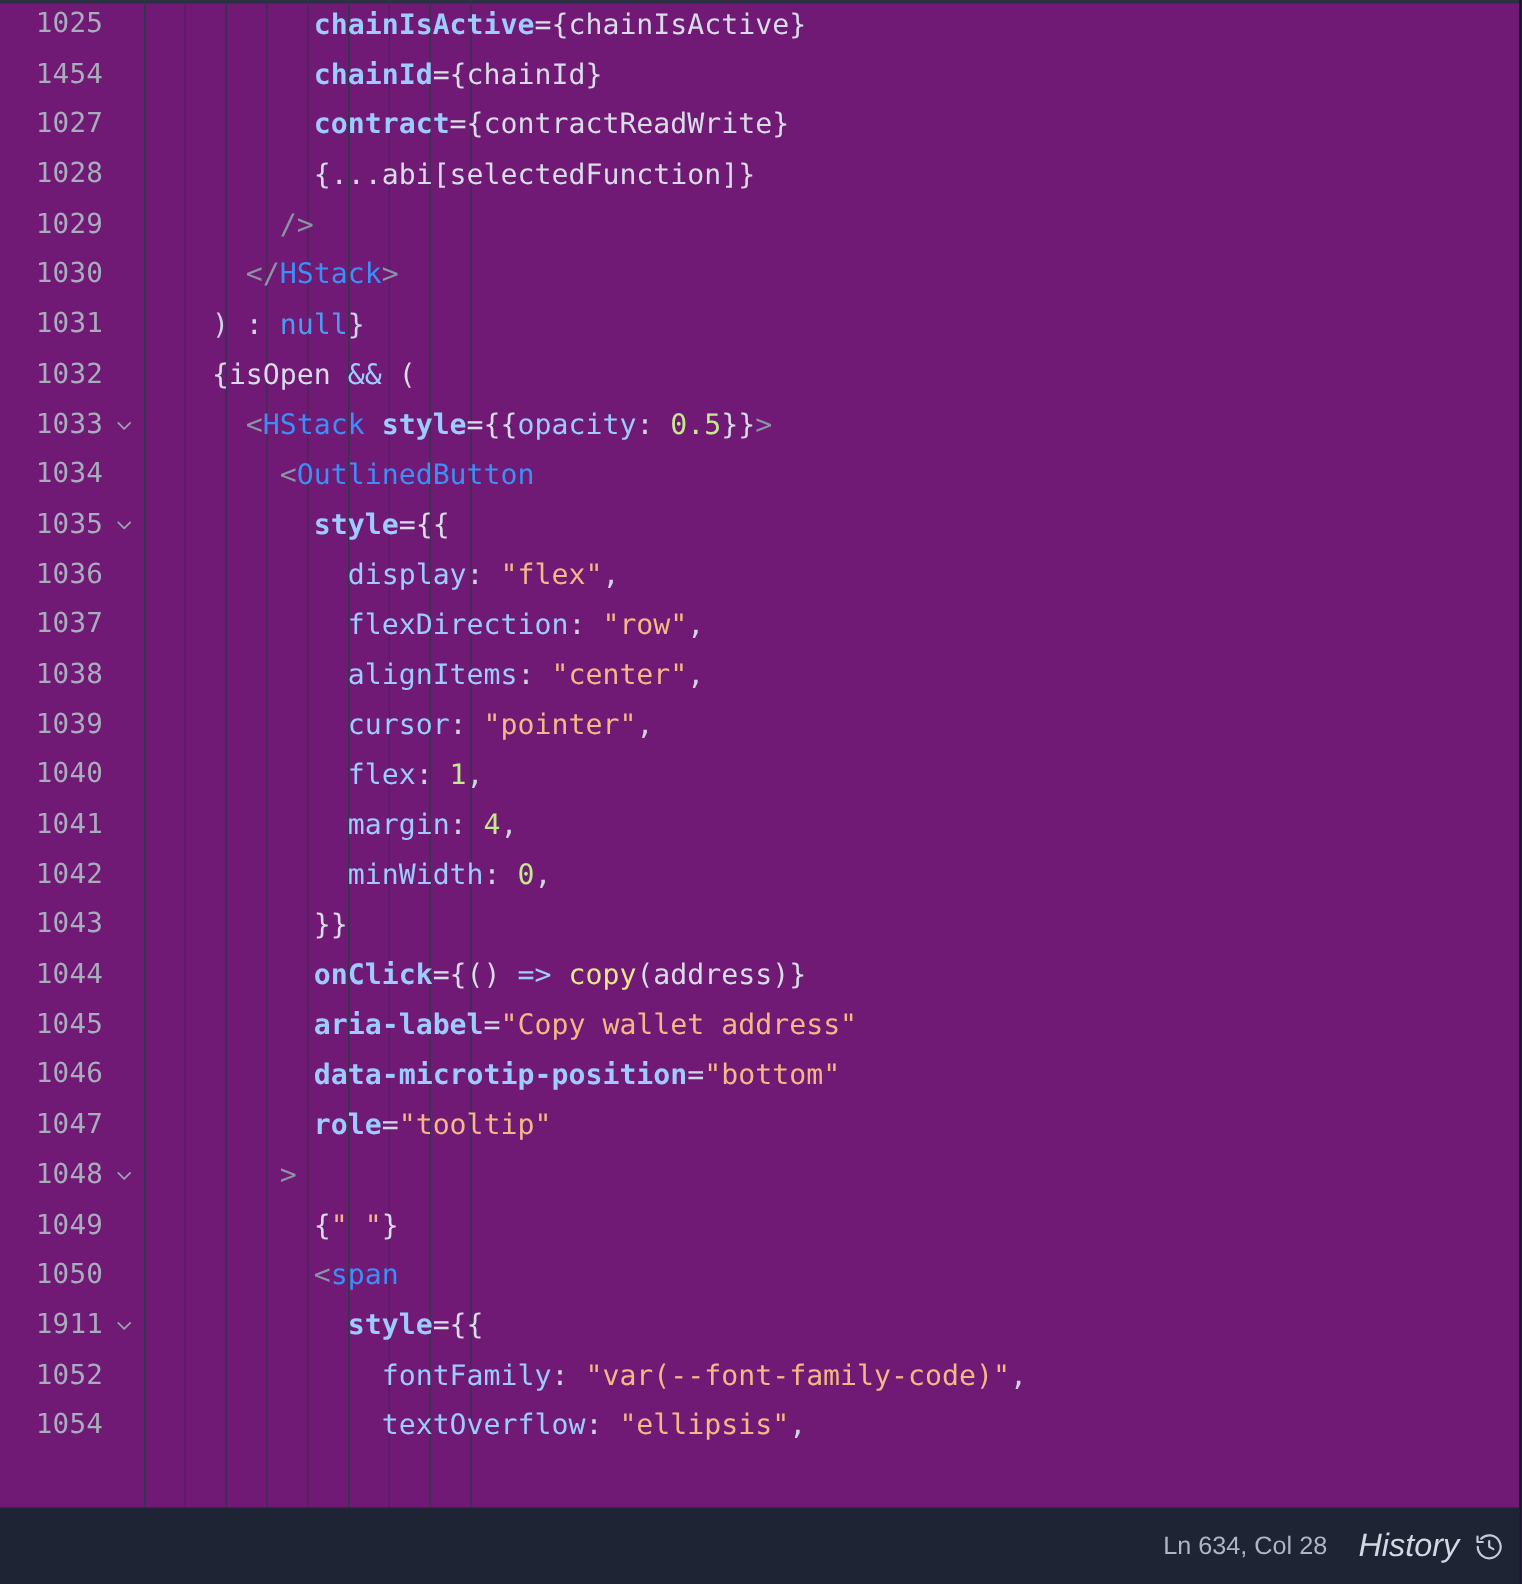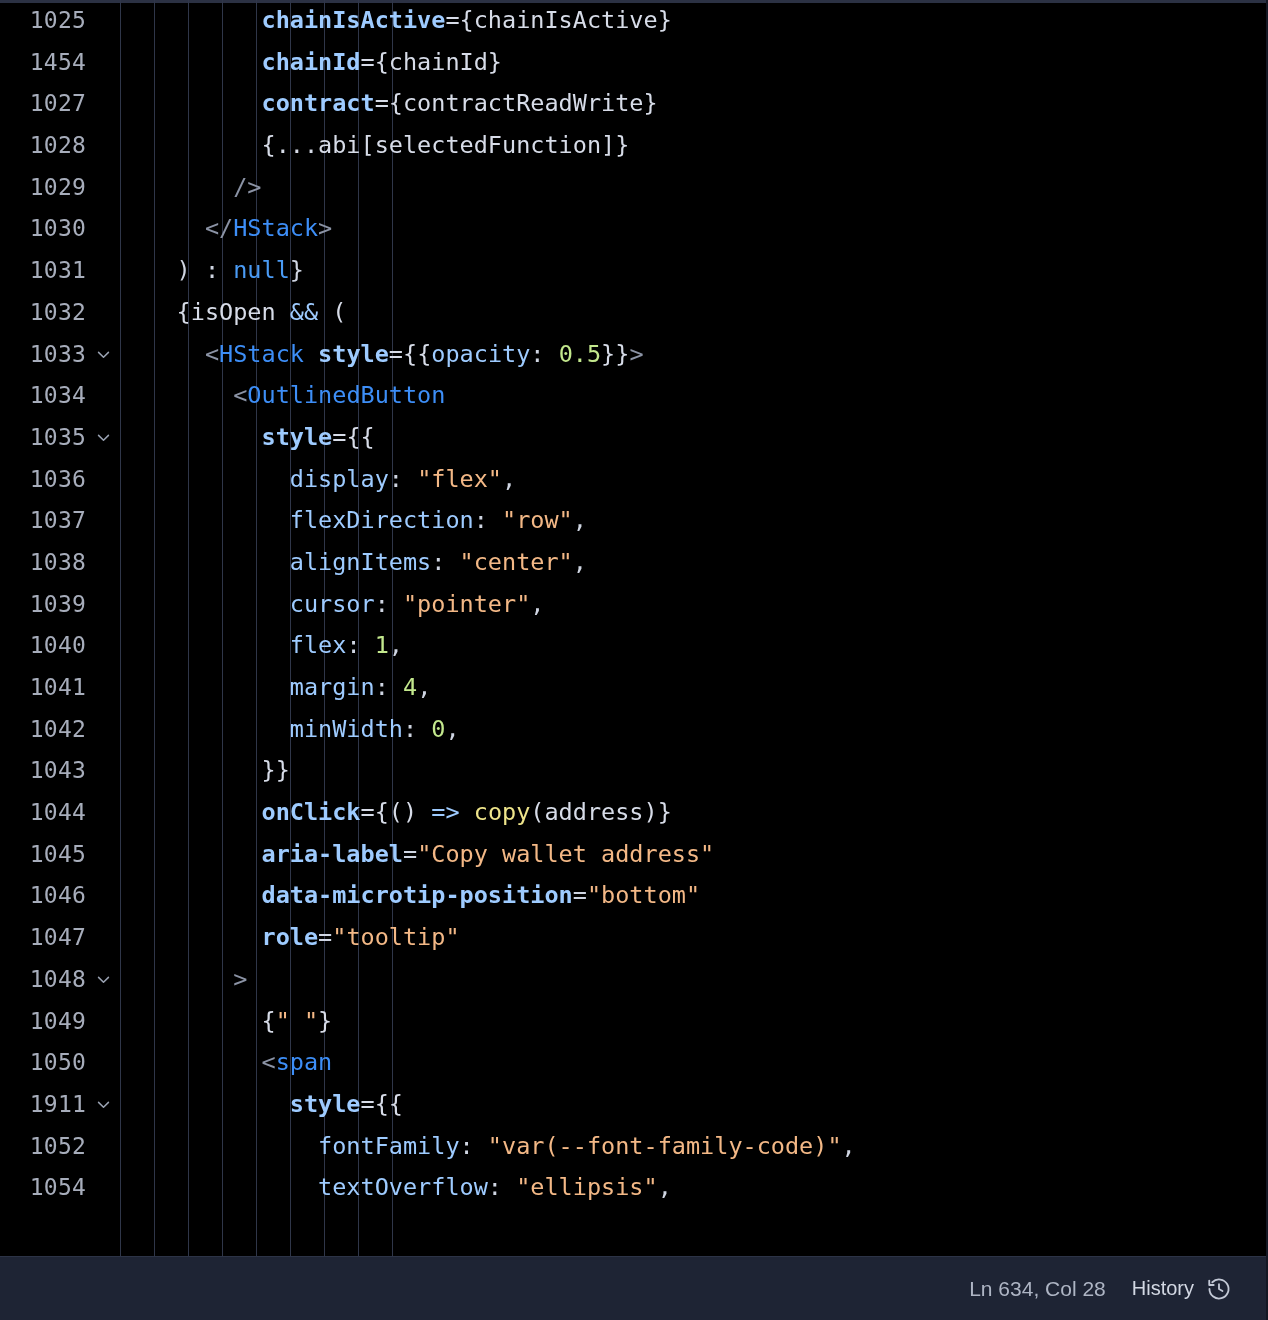--- a/index.html
+++ b/index.html
@@ -8,21 +8,21 @@
     width: 1268px;
     height: 1320px;
     background: #1c2130;
     overflow: hidden;
   }
 
   #editor-root {
     position: relative;
     width: 1268px;
     height: 1320px;
-    background: #000000;
+    background: #701a75;
     border-right: 2px solid #141824;
     font-family: "DejaVu Sans Mono", monospace;
     overflow: hidden;
   }
 
   
   #top-edge {
     position: absolute;
     top: 0; left: 0; right: 0;
     height: 3px;
@@ -109,36 +109,37 @@
   #status-bar {
     position: absolute;
     left: 0; bottom: 0;
     width: 1268px;
     height: 64px;
     border-top: 1px solid #2c3346;
     background: #1e2434;
     display: flex;
     align-items: center;
     justify-content: flex-end;
-    padding-right: 36px;
+    padding-right: 14px;
     gap: 26px;
     font-family: "Liberation Sans", sans-serif;
   }
   #cursor-pos {
     font-size: 21px;
     color: #aeb5c4;
   }
   #history-group {
     display: flex;
     align-items: center;
     gap: 12px;
   }
   #history-label {
-    font-size: 20px;
+    font-size: 27px;
     color: #d3d8e3;
+    font-style: italic;
   }
   #history-icon { display: block; color: #c3c9d6; }
 </style>
 </head>
 <body>
 
 <div id="editor-root">
 
   <div id="top-edge"></div>
 

